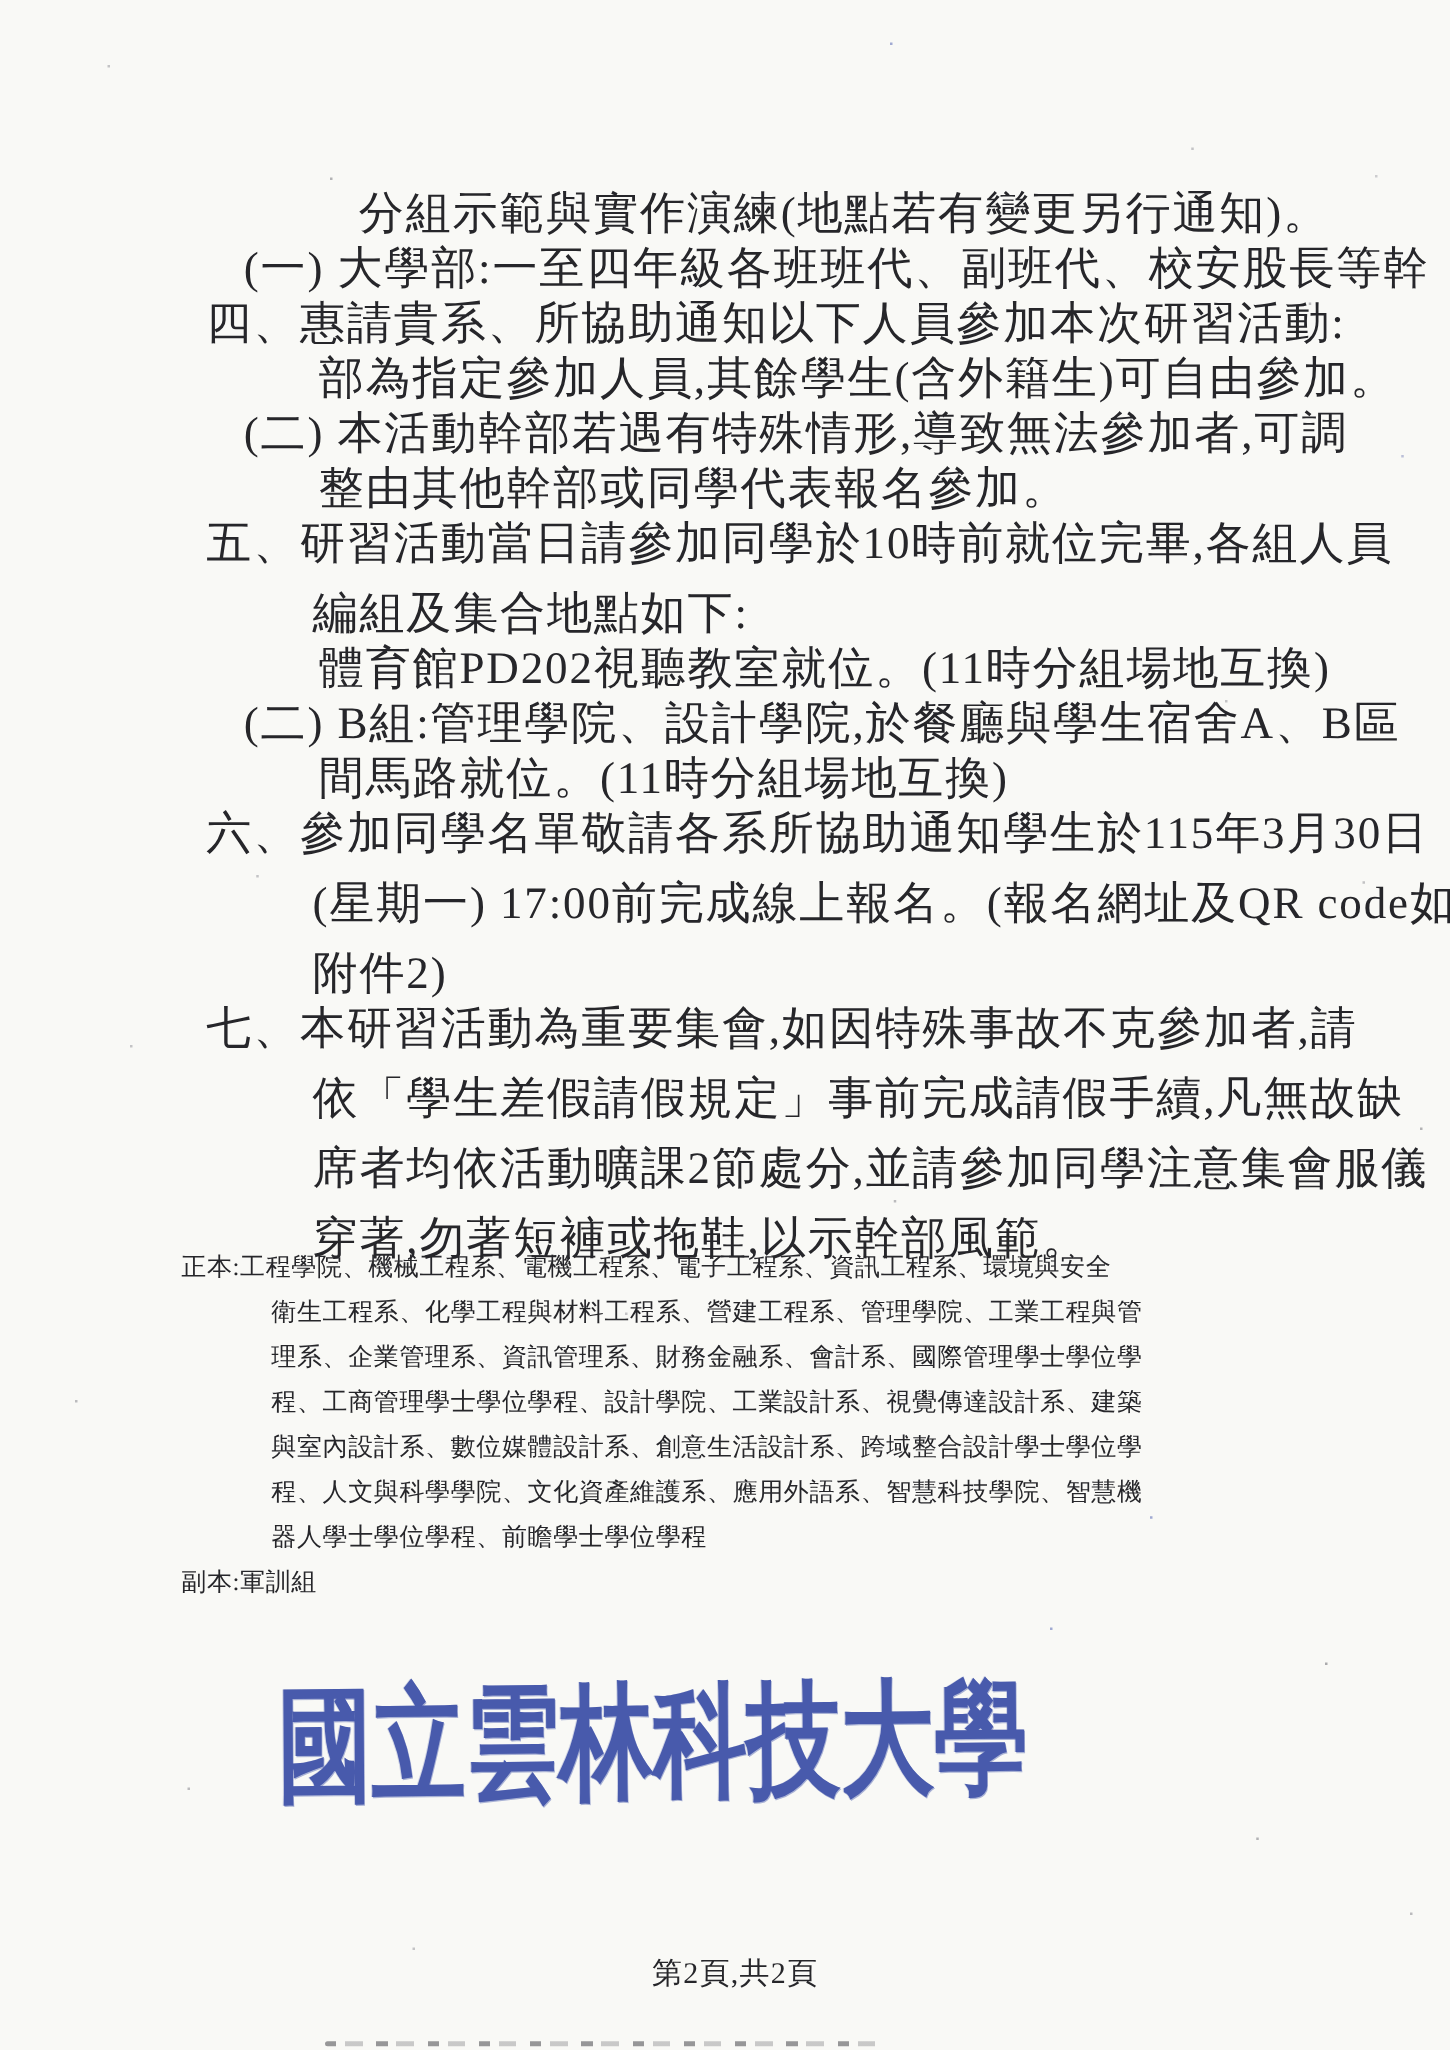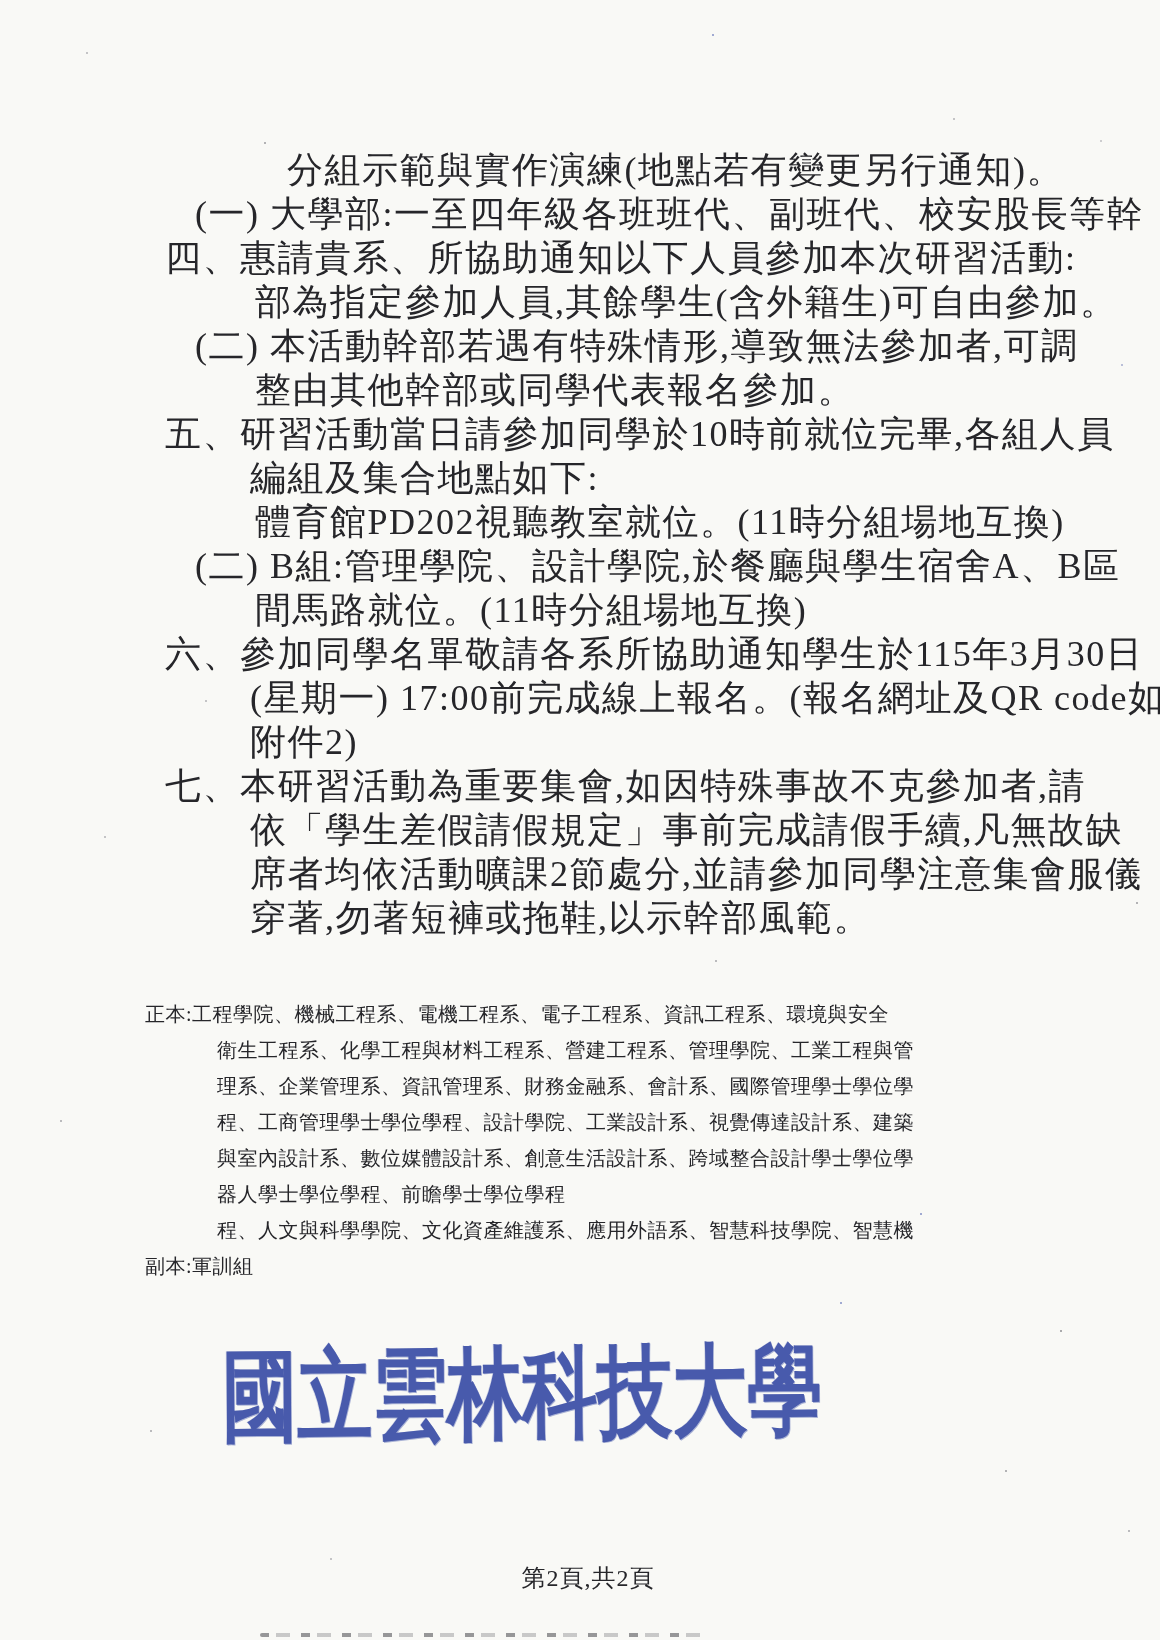--- a/index.html
+++ b/index.html
@@ -14,21 +14,21 @@
     color:#26262a;
   }
   
   #body{
     position:absolute;left:135px;top:148px;width:960px;
     font-size:36px;letter-spacing:1.5px;
   }
   #body .ln{height:44px;line-height:44px;white-space:nowrap;}
   .ind-deep   {padding-left:152px;}   
   .ind-num    {padding-left:30px;}    
-  .ind-numcont{padding-left:115px;}   
+  .ind-numcont{padding-left:115px;margin-top:12px;}   
   .ind-sub    {padding-left:60px;}    
   .ind-subcont{padding-left:120px;}   
 
   
   #cc{
     position:absolute;left:145px;top:996px;width:940px;
     font-size:20px;letter-spacing:0.5px;
   }
   #cc .ln{height:36px;line-height:36px;white-space:nowrap;}
   .cc-cont{padding-left:72px;}
@@ -99,22 +99,22 @@
     <div class="ln ind-numcont">席者均依活動曠課2節處分,並請參加同學注意集會服儀</div>
     <div class="ln ind-numcont">穿著,勿著短褲或拖鞋,以示幹部風範。</div>
   </div>
 
   <div id="cc">
     <div class="ln">正本:工程學院、機械工程系、電機工程系、電子工程系、資訊工程系、環境與安全</div>
     <div class="ln cc-cont">衛生工程系、化學工程與材料工程系、營建工程系、管理學院、工業工程與管</div>
     <div class="ln cc-cont">理系、企業管理系、資訊管理系、財務金融系、會計系、國際管理學士學位學</div>
     <div class="ln cc-cont">程、工商管理學士學位學程、設計學院、工業設計系、視覺傳達設計系、建築</div>
     <div class="ln cc-cont">與室內設計系、數位媒體設計系、創意生活設計系、跨域整合設計學士學位學</div>
+    <div class="ln cc-cont">程、人文與科學學院、文化資產維護系、應用外語系、智慧科技學院、智慧機</div>
     <div class="ln cc-cont">器人學士學位學程、前瞻學士學位學程</div>
-    <div class="ln cc-cont">程、人文與科學學院、文化資產維護系、應用外語系、智慧科技學院、智慧機</div>
     <div class="ln">副本:軍訓組</div>
   </div>
 
   <div id="stamp">國立雲林科技大學</div>
 
   <div id="footer">第2頁,共2頁</div>
 
   <div id="bottom-streak"></div>
   <div id="specks"></div>
 

